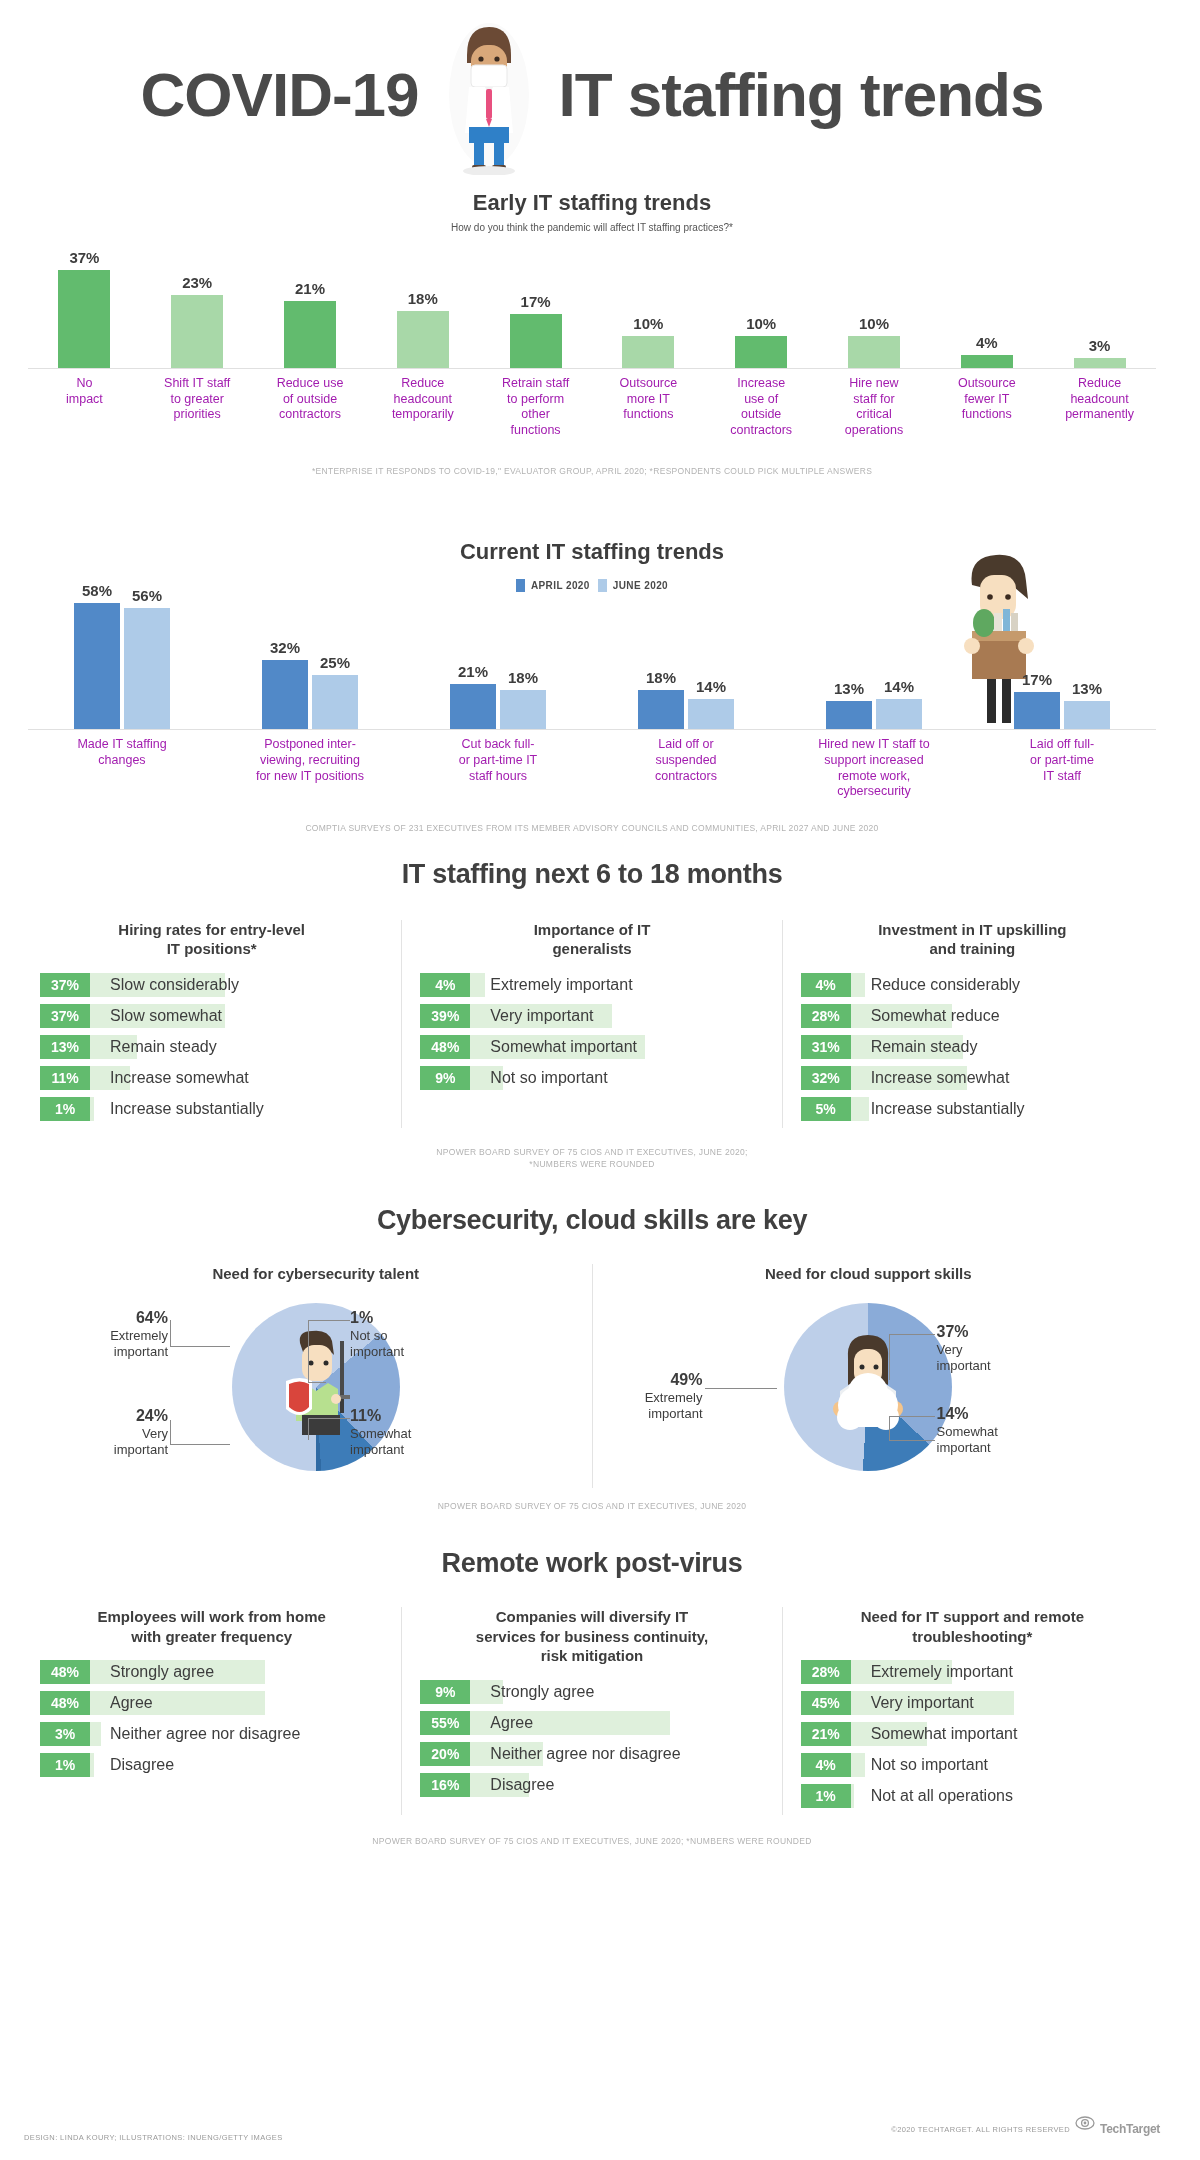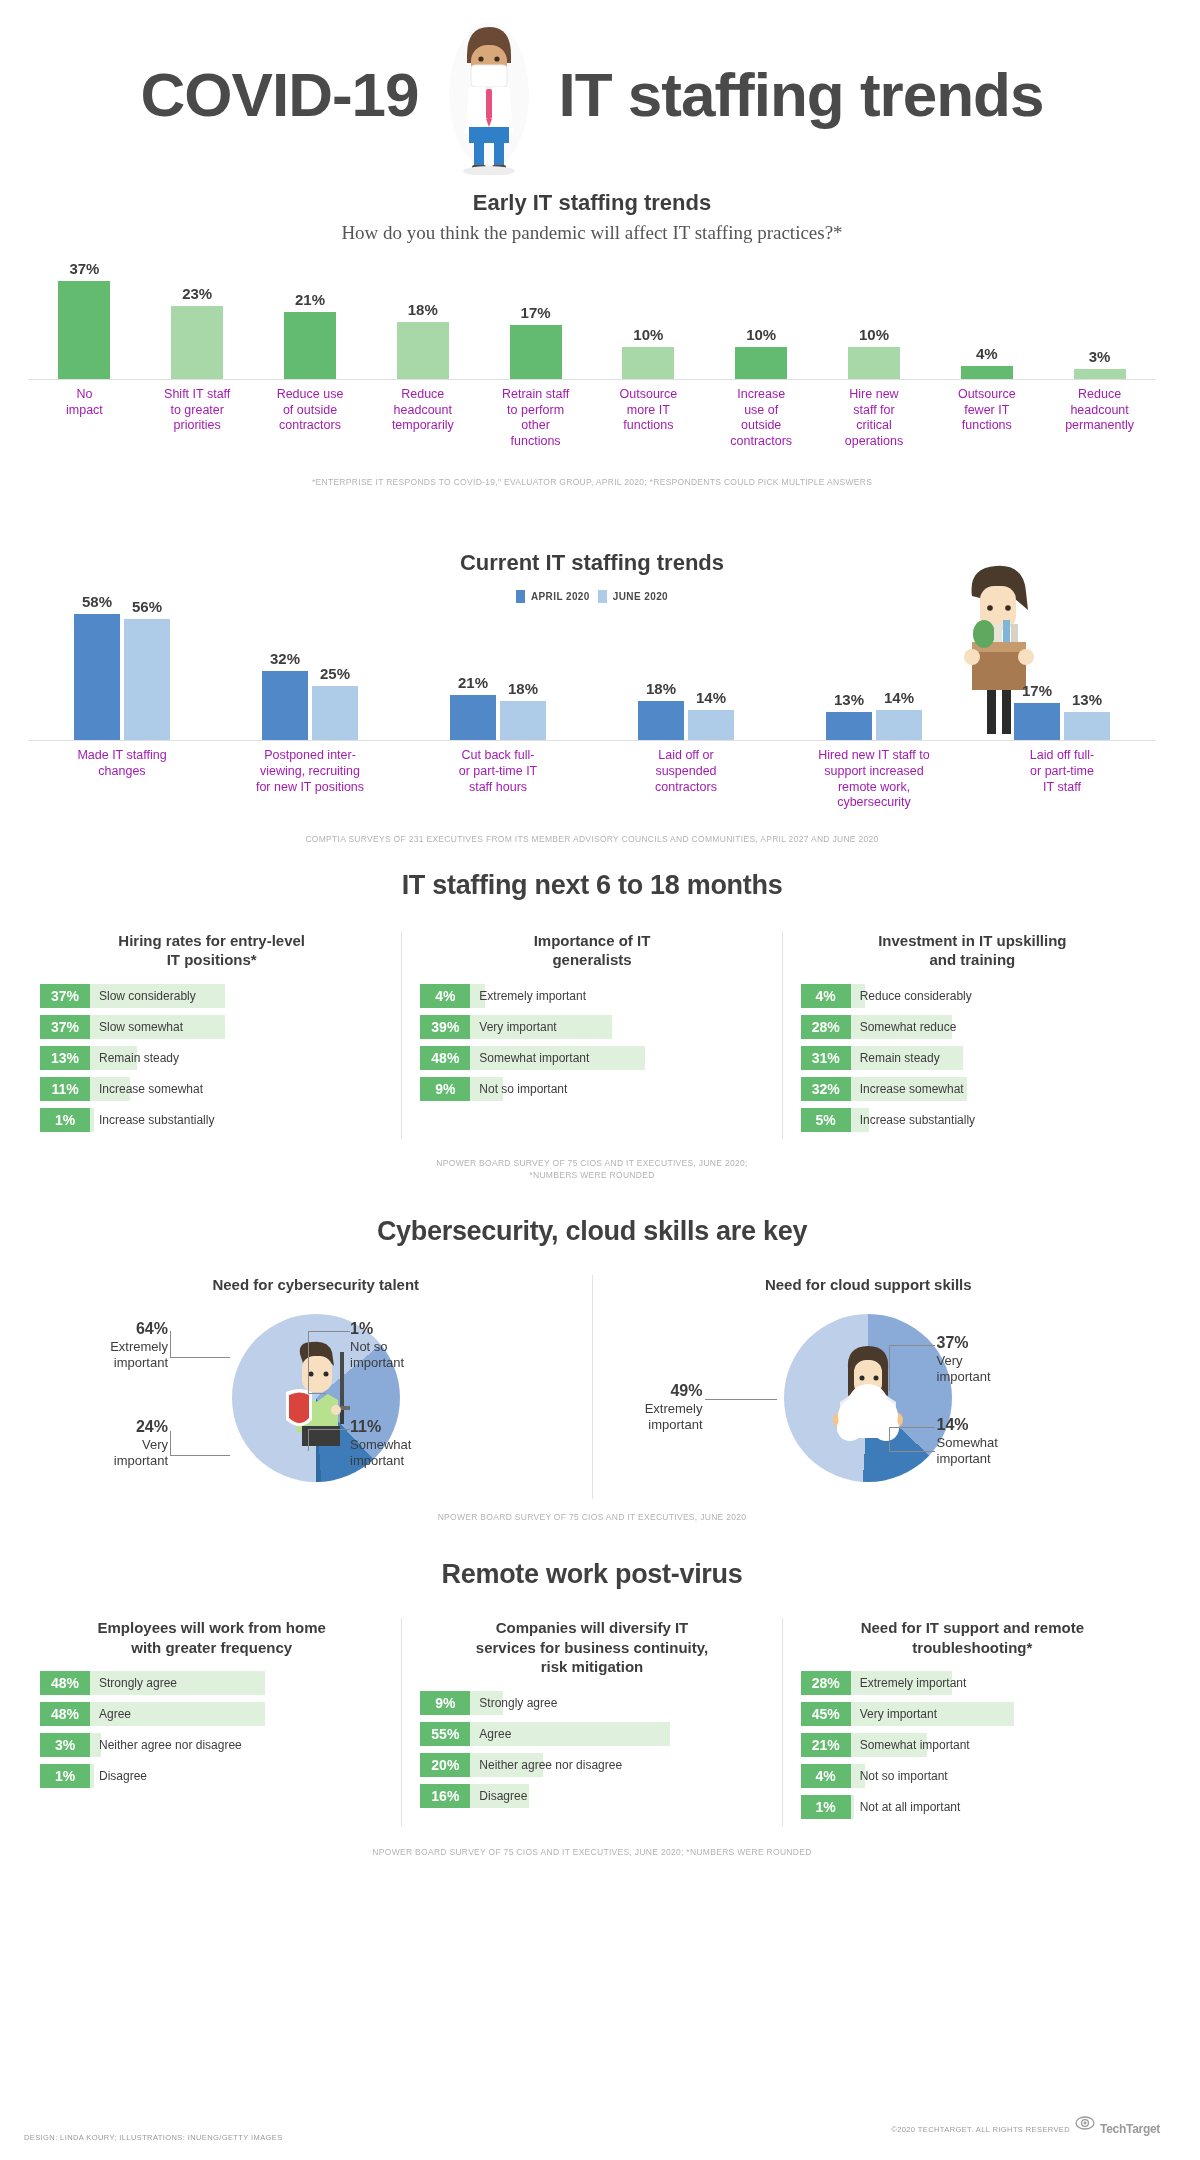--- a/index.html
+++ b/index.html
@@ -28,21 +28,21 @@
 
   
   .sec-title {
     text-align:center; font-size:27px; font-weight:bold; color:#404040;
     letter-spacing:-0.3px;
   }
   .chart-title {
     text-align:center; font-size:22px; font-weight:bold; color:#3d3d3d;
   }
   .chart-sub {
-    text-align:center; font-size:19px; color:#555; margin-top:6px;font-family:Liberation Serif, serif;
+    text-align:center; font-size:10px; color:#555; margin-top:6px;
   }
   .source {
     text-align:center; font-size:8.5px; color:#b3b3b3; letter-spacing:0.3px;
     line-height:1.5;
   }
 
   
   .vbar-wrap { position:relative; }
   .vbar-plot {
     display:flex; align-items:flex-end; justify-content:space-between;
@@ -69,21 +69,21 @@
   
   .col-title { text-align:center; font-size:15px; font-weight:bold;
                color:#3d3d3d; line-height:1.3; margin-bottom:14px; }
   .hrow { position:relative; height:24px; margin-bottom:7px; display:flex; align-items:stretch; }
   .htrack { position:absolute; left:0; top:0; height:100%;
             background:#dff0dc; }
   .hchip { position:relative; width:50px; background:#62bb6e; color:#fff;
            font-size:14px; font-weight:bold; display:flex; align-items:center;
            justify-content:center; flex:none; z-index:2; }
   .hlabel { position:relative; z-index:2; display:flex; align-items:center;
-            padding-left:9px; font-size:12px; color:#3d3d3d; white-space:nowrap; }
+            padding-left:20px; font-size:16px; color:#3d3d3d; white-space:nowrap; }
   .divider { width:1px; background:#e3e3e3; }
 
   
   .pie { border-radius:50%; position:relative; }
   .callout { position:absolute; font-size:13px; color:#3d3d3d; line-height:1.25; }
   .callout b { font-size:16px; }
   .leader { position:absolute; background:#8a8a8a; }
 
   
   .footer { position:absolute; left:0; right:0; bottom:18px;
@@ -576,21 +576,21 @@
             <div class="hlabel">Somewhat important</div>
           </div>
           <div class="hrow">
             <div class="htrack" style="width: 64.5455px;"></div>
             <div class="hchip">4%</div>
             <div class="hlabel">Not so important</div>
           </div>
           <div class="hrow">
             <div class="htrack" style="width: 53.6364px;"></div>
             <div class="hchip">1%</div>
-            <div class="hlabel">Not at all important</div>
+            <div class="hlabel">Not at all operations</div>
           </div>
         </div>
       </div>
     <div class="source" style="margin-top:20px;">NPOWER BOARD SURVEY OF 75 CIOS AND IT EXECUTIVES, JUNE 2020; *NUMBERS WERE ROUNDED</div>
   </div>
 
   <div class="footer">
     <div class="footer-txt">DESIGN: LINDA KOURY; ILLUSTRATIONS: INUENG/GETTY IMAGES</div>
     <div class="brand">
       <span class="footer-txt">©2020 TECHTARGET. ALL RIGHTS RESERVED</span>

